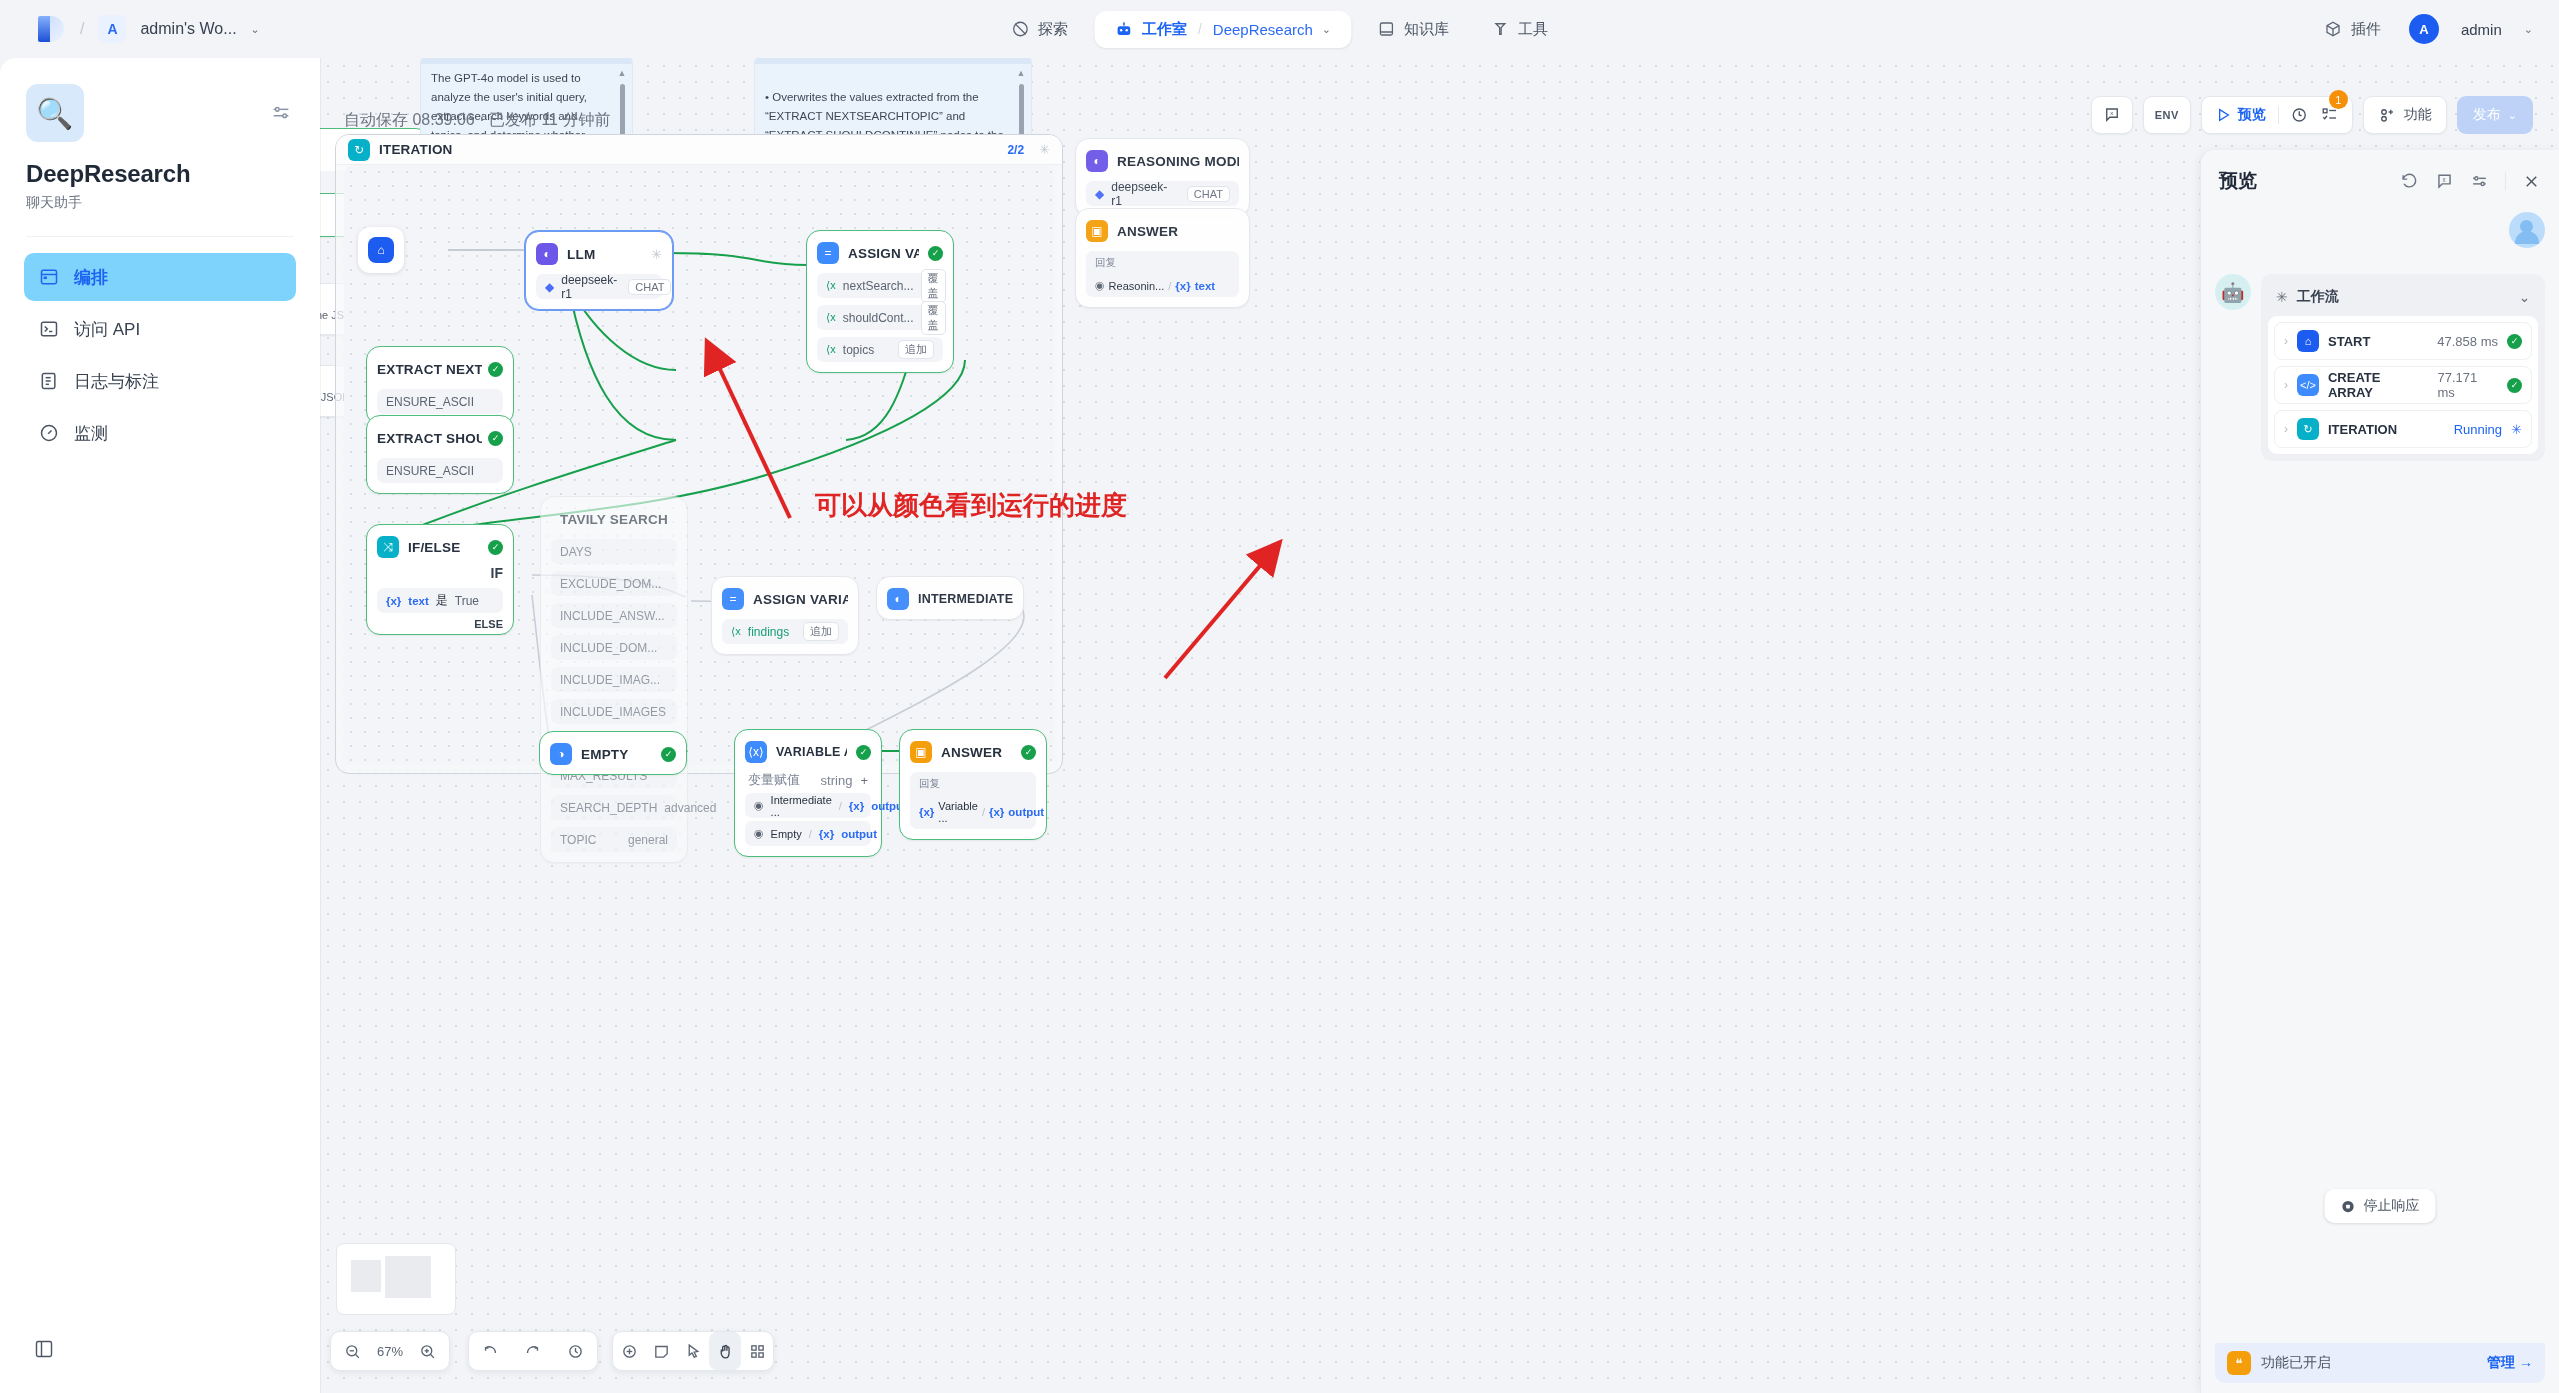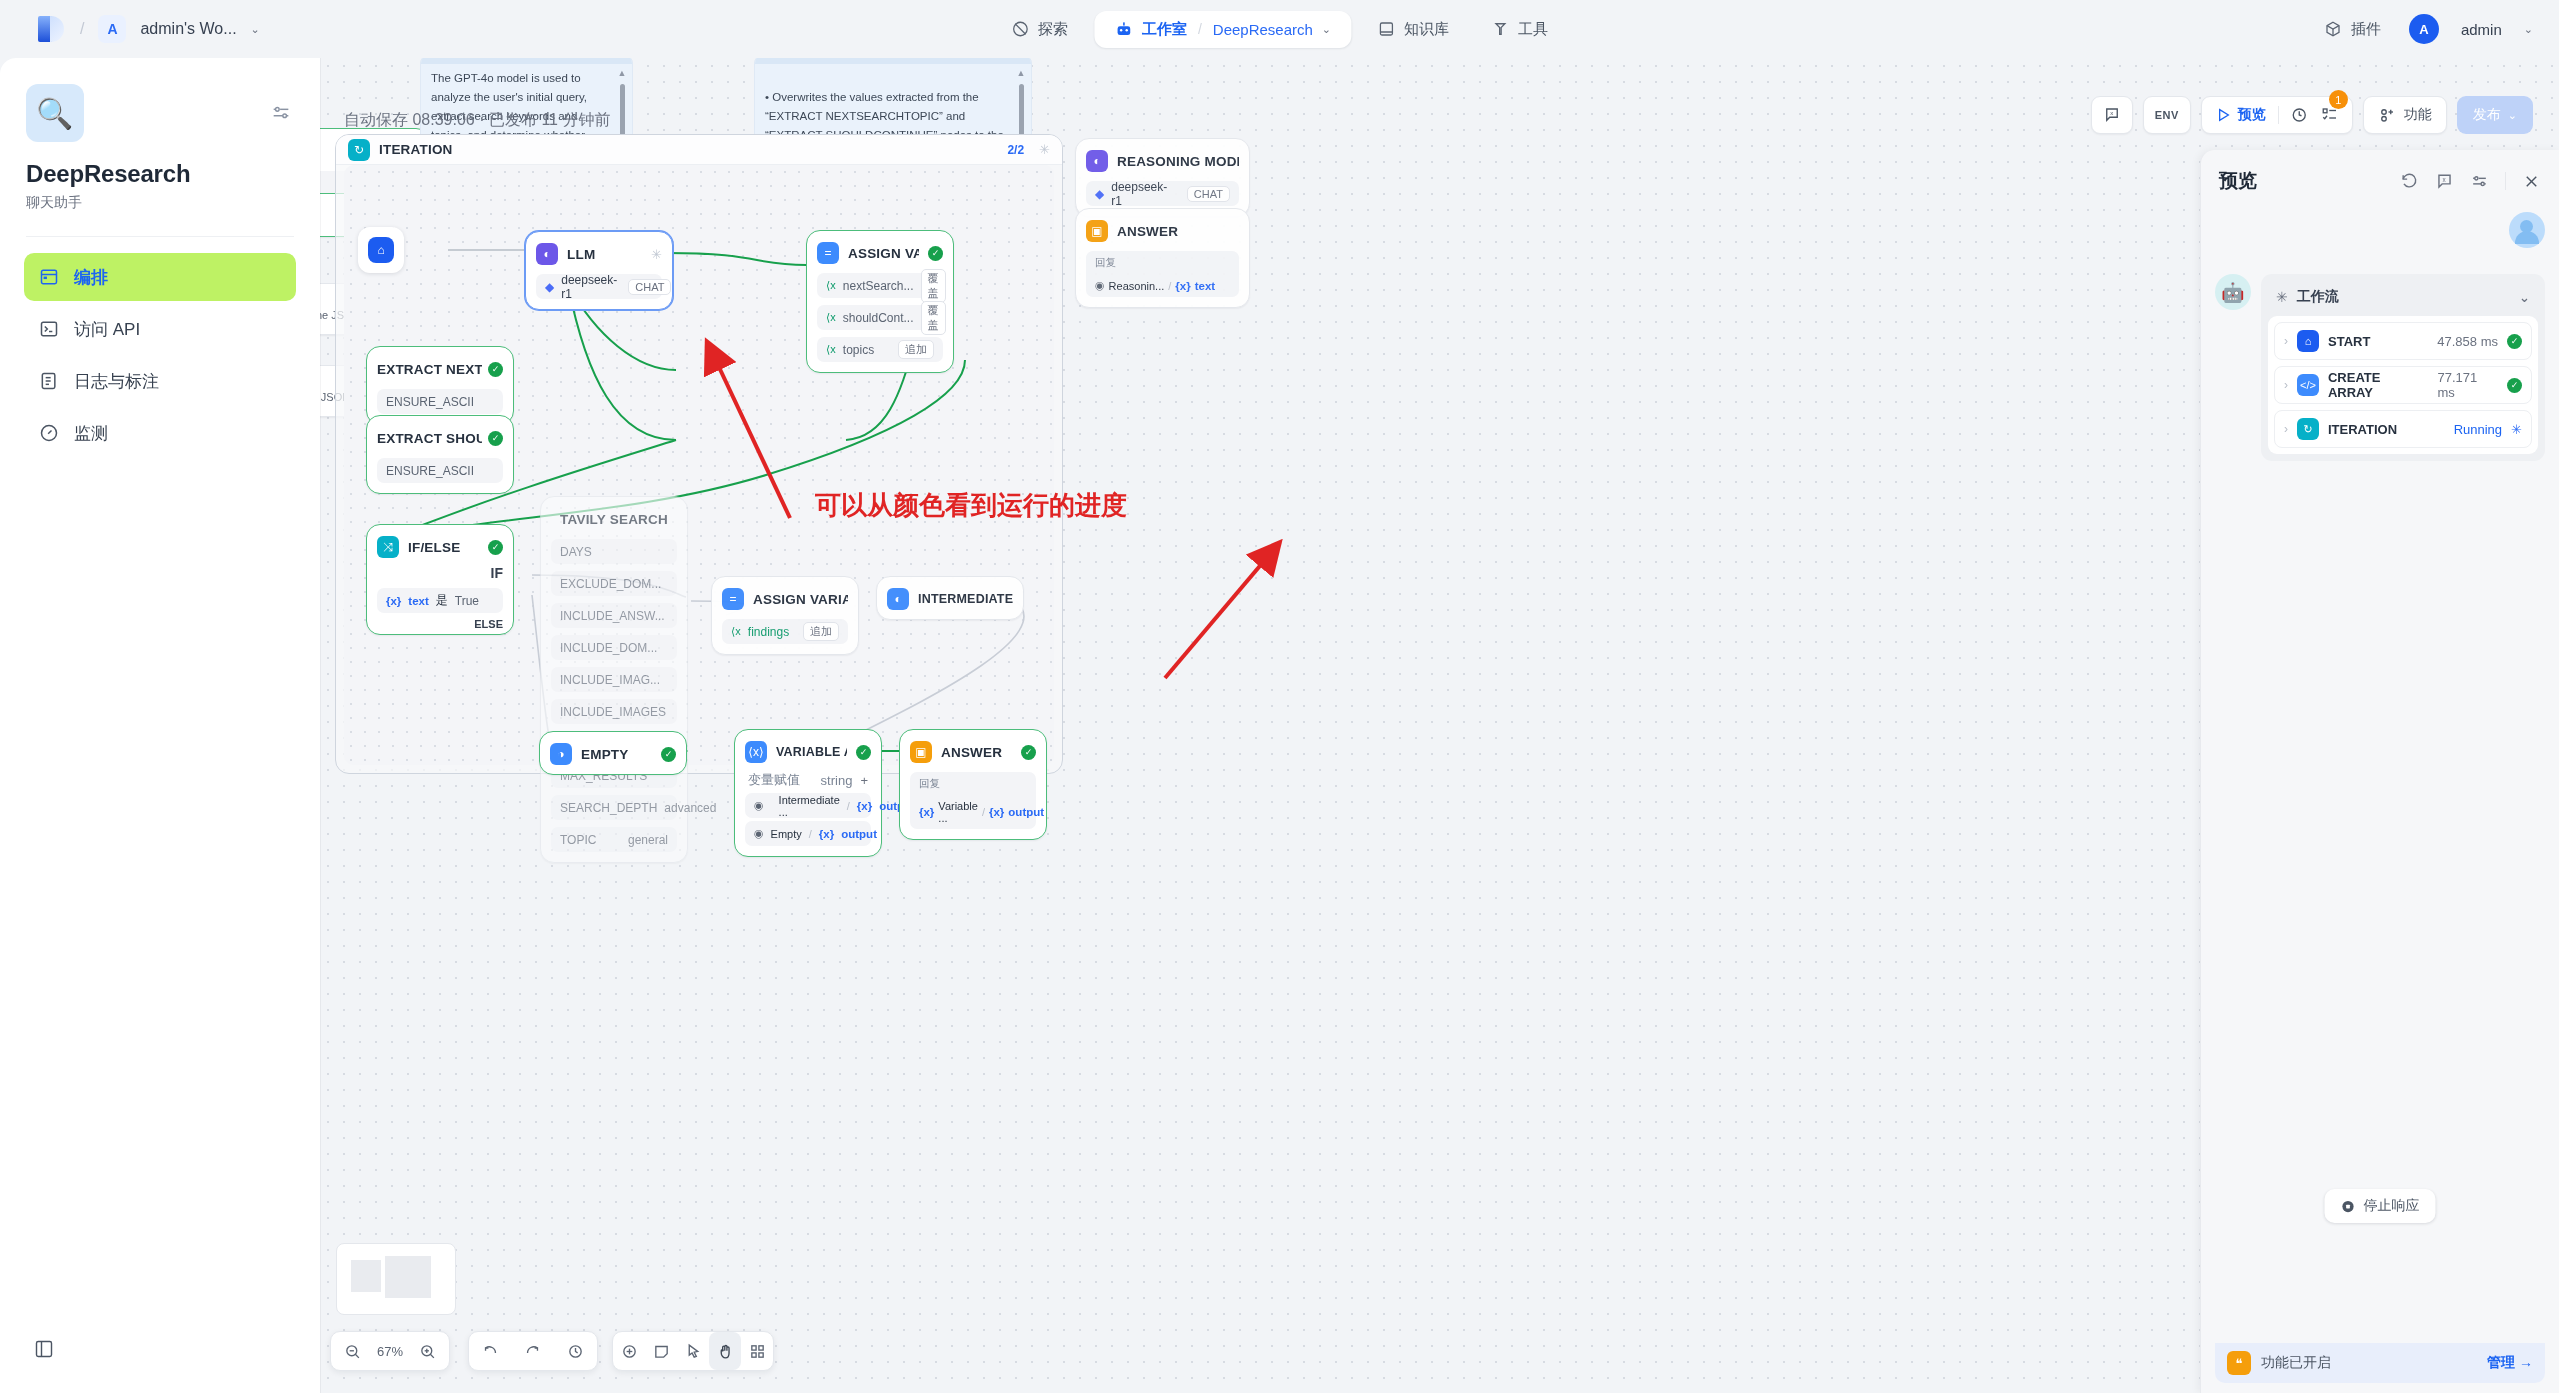--- a/index.html
+++ b/index.html
@@ -81,21 +81,21 @@
   }
   .sb-settings { position:absolute; right:28px; top:44px; color:#8a93a3; }
   .app-title { margin-top:18px; font-size:24px; color:#1f2937; font-weight:600; letter-spacing:-.2px;}
   .app-sub { margin-top:6px; font-size:14px; color:#6b7280; }
   .sb-divider { margin:24px 26px 0 26px; height:1px; background:#eef0f3; }
   .sb-menu { margin-top:16px; padding: 0 24px; display:flex; flex-direction:column; gap:4px;}
   .sb-item {
     display:flex; align-items:center; gap:14px; height:48px;
     padding: 0 14px; border-radius:10px; color:#36404f; font-size:17px;
   }
-  .sb-item.active { background:#bef264; color:#1c64f2; font-weight:600; }
+  .sb-item.active { background:#7dd3fc; color:#1c64f2; font-weight:600; }
   .sb-ic { width:22px; height:22px; display:flex; align-items:center; justify-content:center; }
   .sb-bottom { position:absolute; left:34px; bottom:30px; color:#4b5563; }
 
   
   .canvas {
     position:absolute; left:320px; top:58px; width:2239px; height:1335px;
     background:#f2f4f7;
     background-image: radial-gradient(circle, #d7dbe2 1px, transparent 1.2px);
     background-size: 16px 16px;
     overflow:hidden;
@@ -669,21 +669,21 @@
           <div class="node-title" style="font-size:12.5px;">VARIABLE AGGREGATOR</div>
           <div class="ok-dot">✓</div>
         </div>
         <div style="display:flex; align-items:center; margin-top:6px; font-size:13px; color:#7a8494; padding:0 3px;">
           <span>变量赋值</span>
           <span style="margin-left:auto;">string</span>
           <span style="margin-left:8px; color:#6b7280;">+</span>
         </div>
         <div class="row" style="margin-top:4px; font-size:11px;">
           <span>◉</span>
-          <span style="color:#27313f;margin-left:8px;">Intermediate ...</span>
+          <span style="color:#27313f;">Intermediate ...</span>
           <span style="color:#b9bfc9;">/</span>
           <span class="blue-var">{x}</span>
           <span class="blue-var">output</span>
         </div>
         <div class="row" style="margin-top:3px; font-size:11px;">
           <span>◉</span>
           <span style="color:#27313f;">Empty</span>
           <span style="color:#b9bfc9;">/</span>
           <span class="blue-var">{x}</span>
           <span class="blue-var">output</span>

